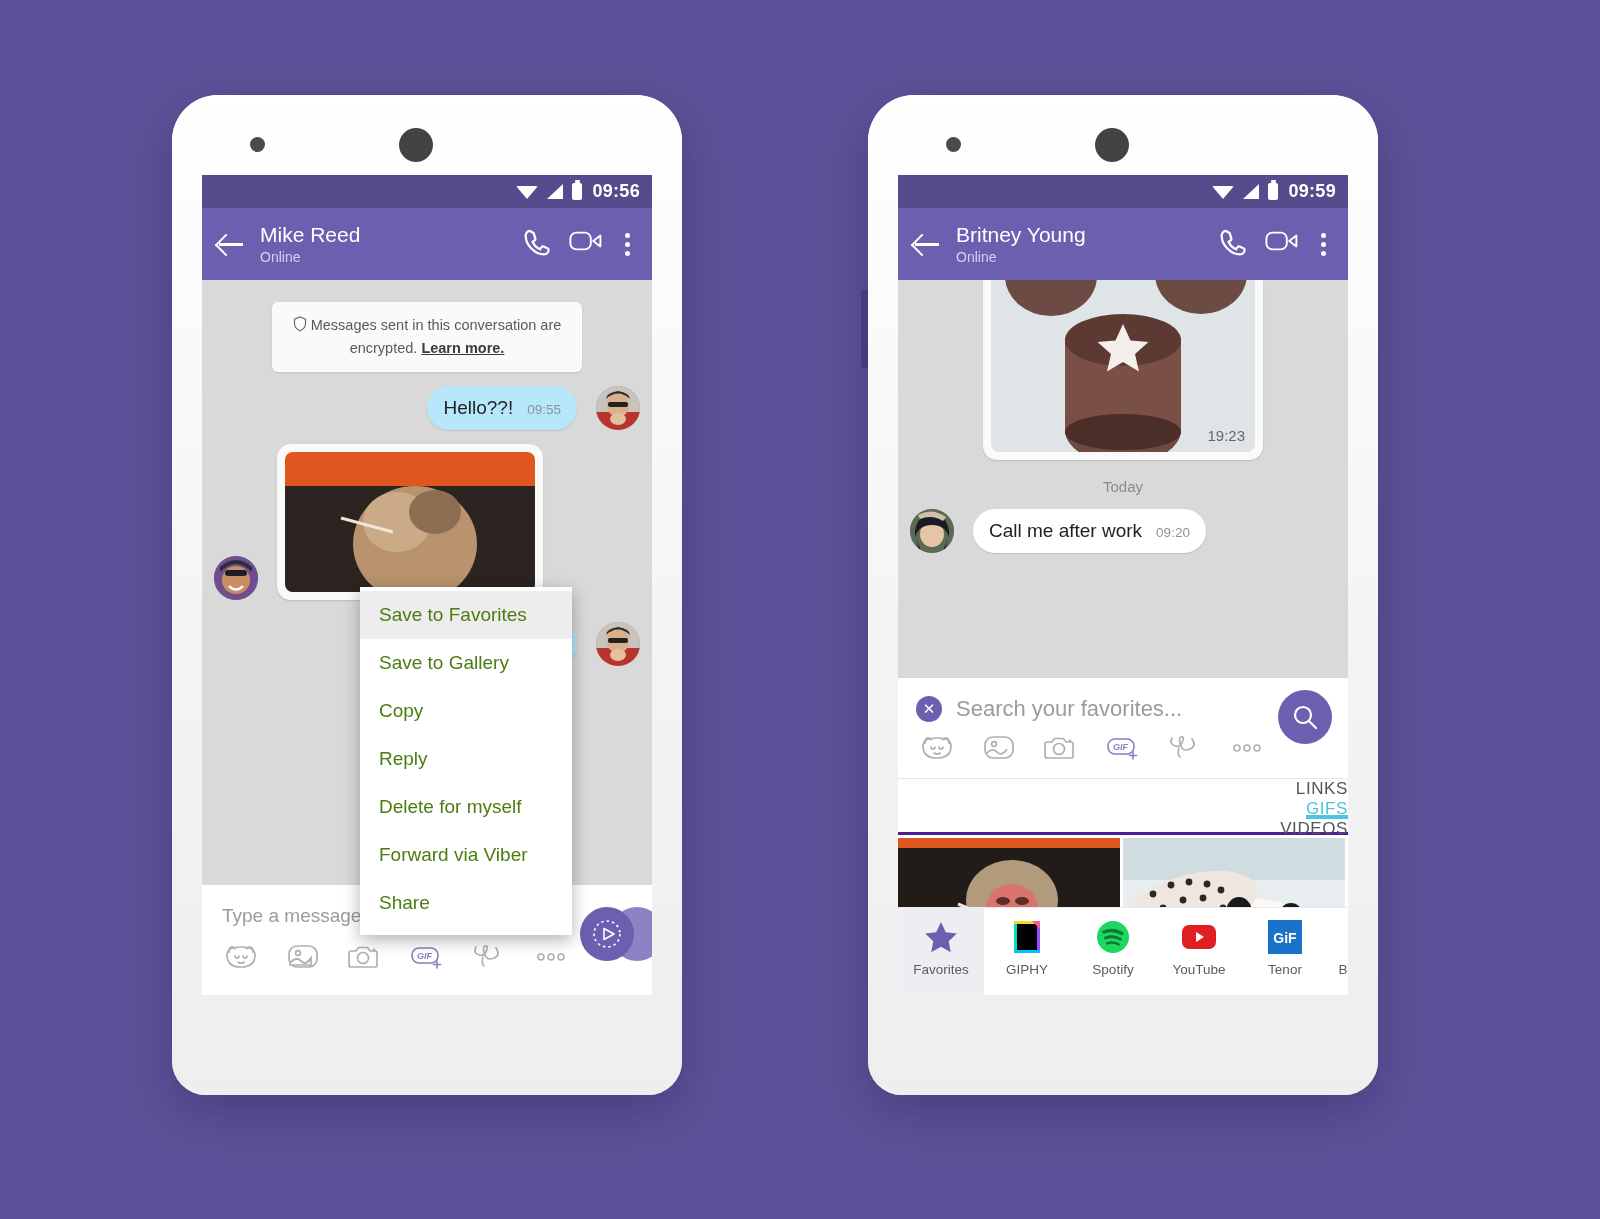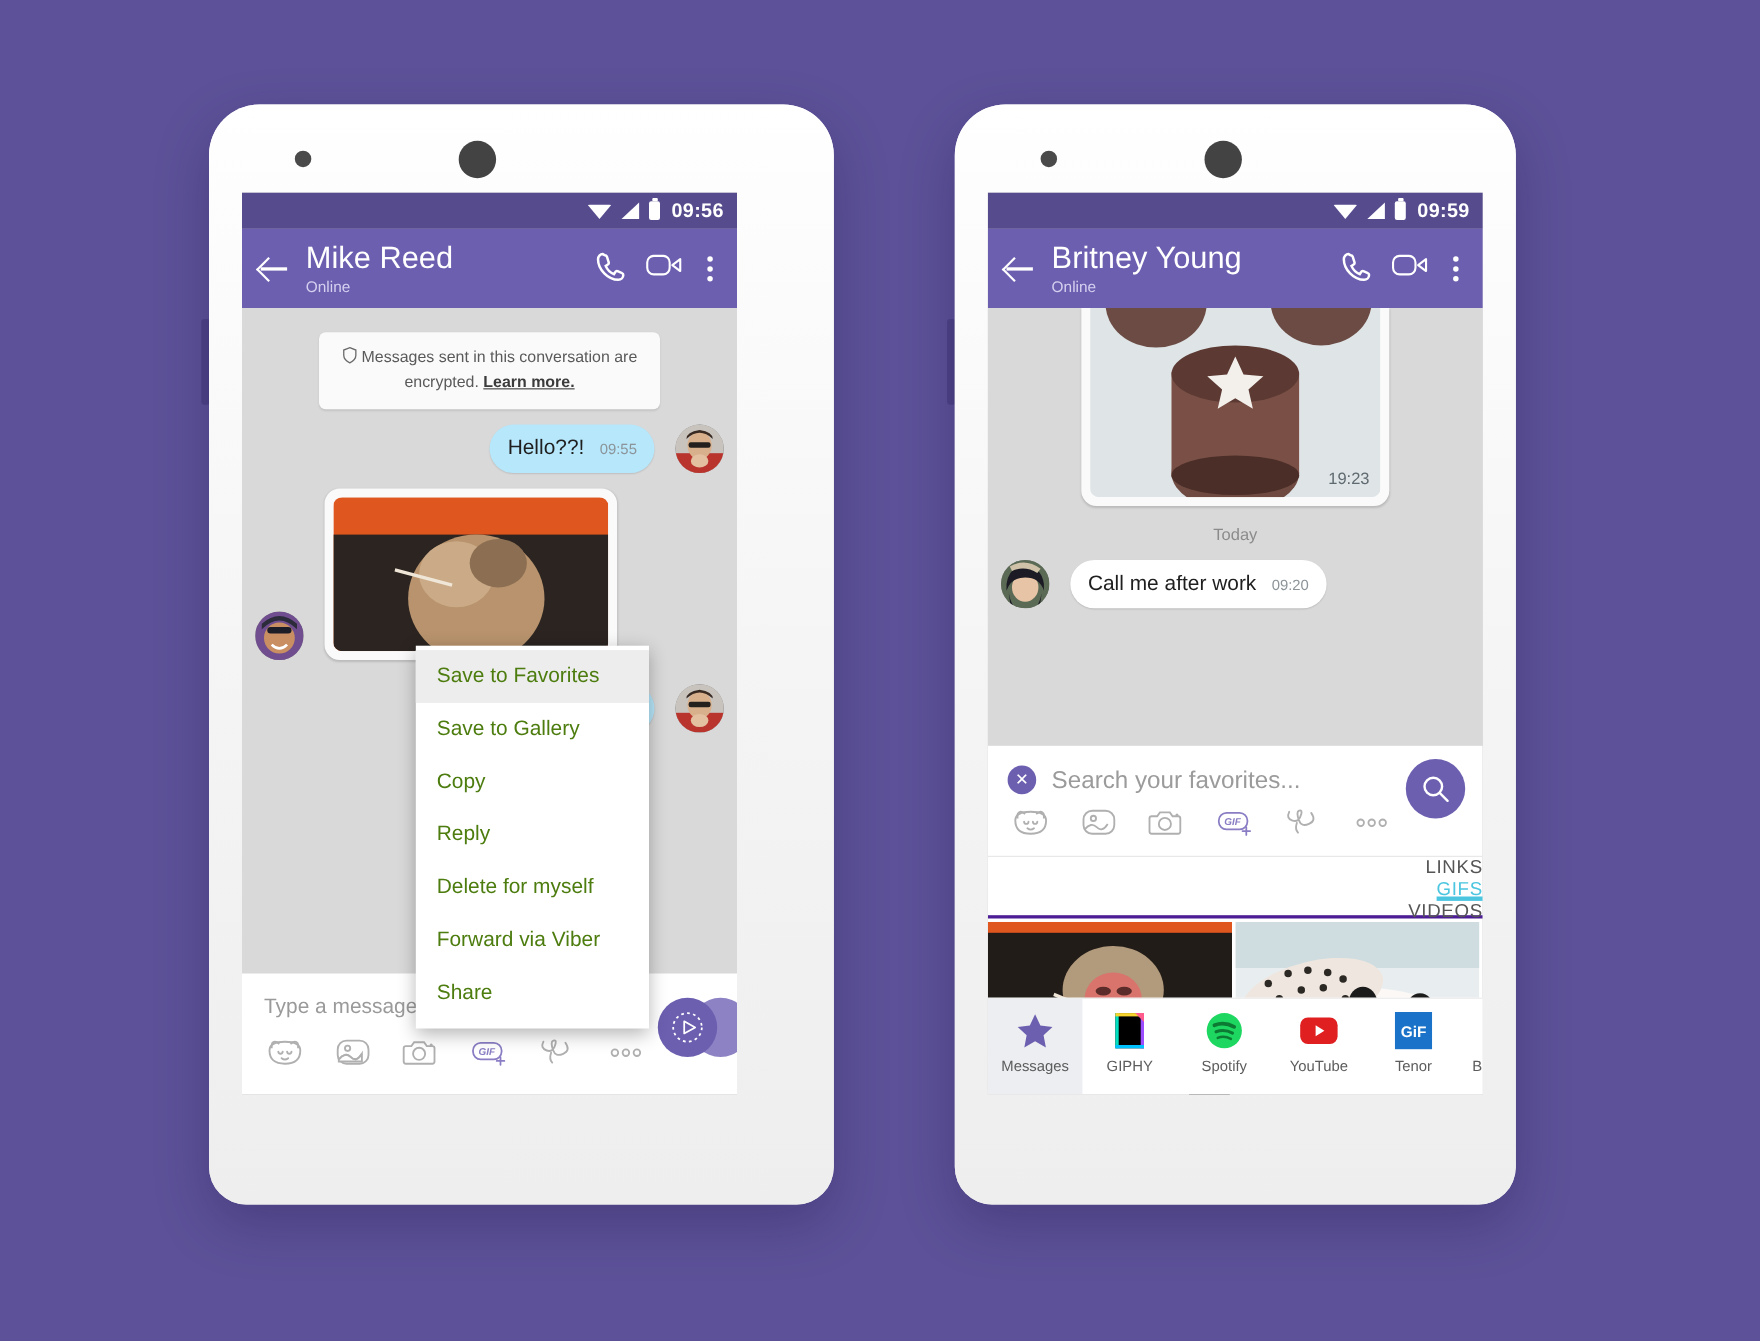--- a/index.html
+++ b/index.html
@@ -12,21 +12,21 @@
   }
   .stage { position: absolute; inset: 0; }
 
   
   .phone {
     position: absolute;
     background: #f2f2f2;
     border-radius: 46px 46px 34px 34px;
     box-shadow: 0 18px 48px rgba(30,20,70,.30);
   }
-  .phone.left  { left: 190px;  top: 95px;  width: 568px; height: 1000px; }
+  .phone.left  { left: 172px;  top: 95px;  width: 510px; height: 1000px; }
   .phone.right { left: 868px;  top: 95px;  width: 510px; height: 1000px; }
   .phone::before { 
     content: ""; position: absolute; inset: 0;
     border-radius: 46px 46px 34px 34px;
     background: linear-gradient(180deg,#ffffff 0%,#fdfdfd 8%,#f4f4f4 55%,#eeeeee 100%);
   }
   .side-btn {
     position: absolute; width: 8px; height: 78px; border-radius: 3px;
     background: #4d4387;
   }
@@ -67,21 +67,21 @@
   
   .appbar {
     height: 72px; background: #6c5fb0; display: flex; align-items: center;
     padding: 0 14px 0 12px; color: #fff; gap: 12px;
   }
   .back-arrow { width: 34px; height: 34px; position: relative; flex: 0 0 auto; cursor: pointer;}
   .back-arrow::before { content:""; position:absolute; top:16px; left:5px; width:24px; height:2.5px; background:#fff;}
   .back-arrow::after  { content:""; position:absolute; top:10px; left:4px; width:14px; height:14px;
                         border-left:2.5px solid #fff; border-bottom:2.5px solid #fff; transform: rotate(45deg);}
   .titles { flex: 1 1 auto; min-width:0; }
-  .contact-name { font-size: 28px; font-weight: 500; line-height: 1.1; white-space: nowrap; }
+  .contact-name { font-size: 21px; font-weight: 500; line-height: 1.1; white-space: nowrap; }
   .contact-status { font-size: 14px; color: #d6d0ef; margin-top: 2px; }
   .bar-icon { width: 36px; height: 36px; flex:0 0 auto; position: relative; cursor: pointer;}
 
   
   .ic-call svg, .ic-video svg { display:block; }
   .ic-more { width: 22px; display:flex; flex-direction:column; align-items:center; justify-content:center; gap:4px; }
   .ic-more i { width:5px; height:5px; border-radius:50%; background:#fff; display:block;}
 
   
   .chat { position: relative; background: #d9d9d9; height: 715px; overflow: hidden; }
@@ -548,21 +548,21 @@
             </div>
           </div>
 
           <div class="apps-bar">
             <div class="app selected">
               <div class="app-ico">
                 <svg width="36" height="36" viewBox="0 0 36 36">
                   <path d="M18 3 l4.8 10.2 11 1.4-8.1 7.6 2.1 11-9.8-5.5-9.8 5.5 2.1-11L2.2 14.6l11-1.4Z" fill="#6c5fb0"></path>
                 </svg>
               </div>
-              <div class="app-label">Messages</div>
+              <div class="app-label">Favorites</div>
             </div>
             <div class="app">
               <div class="app-ico">
                 <svg width="34" height="36" viewBox="0 0 34 36">
                   <rect x="4" y="2" width="26" height="32" fill="#000"></rect>
                   <rect x="4" y="2" width="3" height="32" fill="#00e0c0"></rect>
                   <rect x="4" y="2" width="26" height="3" fill="#f6d32d"></rect>
                   <rect x="27" y="2" width="3" height="32" fill="#9b4dff"></rect>
                   <rect x="4" y="31" width="26" height="3" fill="#00c2ff"></rect>
                   <path d="M22 2 h8 v8 Z" fill="#ff5c8d"></path>

